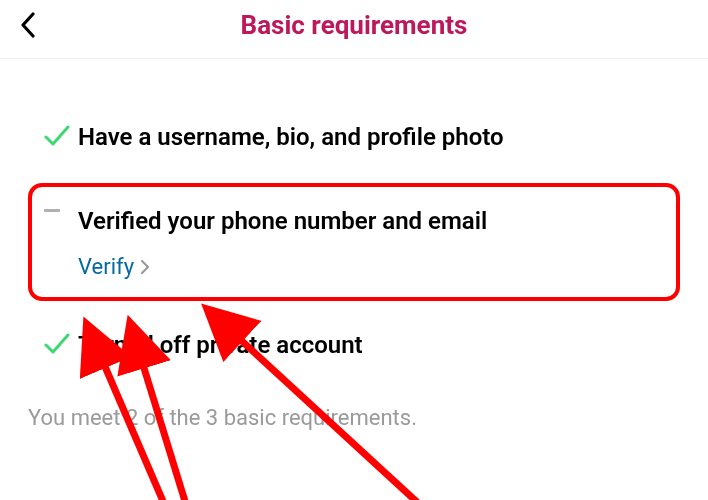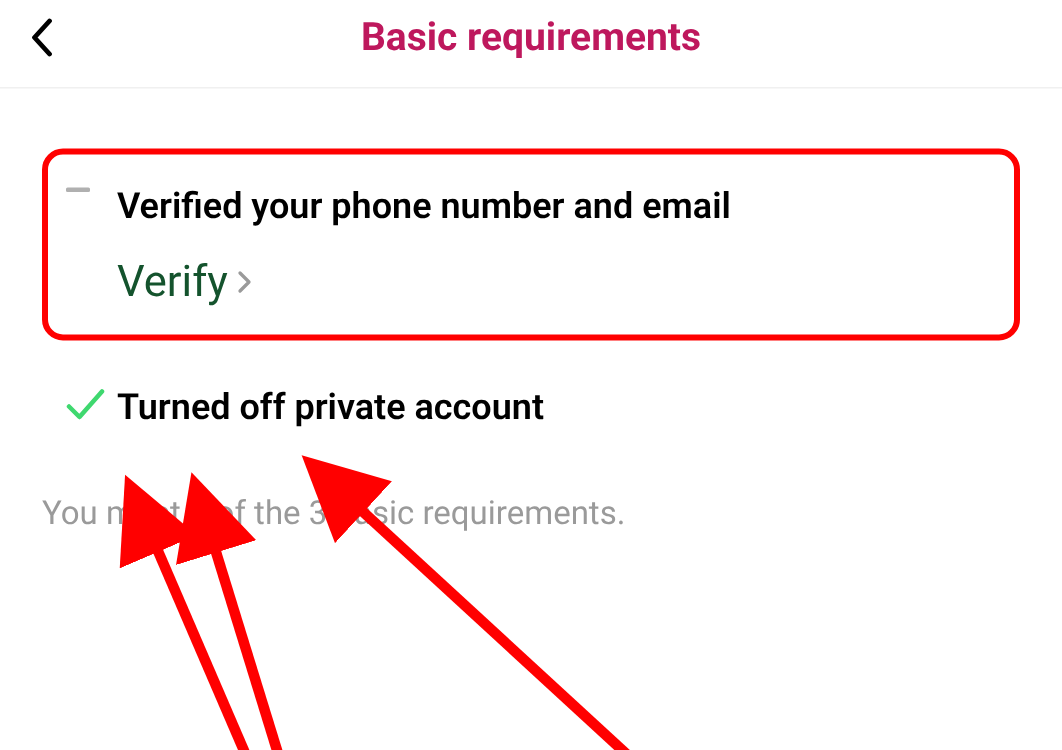--- a/index.html
+++ b/index.html
@@ -69,22 +69,22 @@
       color: #000;
       line-height: 1.4;
     }
     .action-row {
       display: flex;
       align-items: center;
       margin-top: 16px;
       cursor: pointer;
     }
     .action-text {
-      font-size: 29px;
-      color: #14532d;
+      font-size: 22px;
+      color: #0369a1;
       margin-right: 6px;
     }
     .action-chevron svg { display: block; }
     .footer-text {
       padding: 14px 28px 0 28px;
       font-size: 22px;
       color: #9a9a9a;
     }
     .arrow-overlay {
       position: absolute;
@@ -102,20 +102,30 @@
   <div class="back-btn">
     <svg width="16" height="26" viewBox="0 0 16 26">
       <path d="M13 2 L3 13 L13 24" stroke="#000" stroke-width="3.2" fill="none" stroke-linecap="round" stroke-linejoin="round"></path>
     </svg>
   </div>
   <div class="title">Basic requirements</div>
 </div>
 
 <div class="content">
 
+  <div class="item">
+    <div class="status">
+      <svg width="26" height="22" viewBox="0 0 26 22">
+        <path d="M2 12 L9 19 L24 2" stroke="#3fd86f" stroke-width="3" fill="none" stroke-linecap="round" stroke-linejoin="round"></path>
+      </svg>
+    </div>
+    <div class="item-body">
+      <div class="item-label">Have a username, bio, and profile photo</div>
+    </div>
+  </div>
 
   <div class="item highlight">
     <div class="status">
       <div class="dash"></div>
     </div>
     <div class="item-body">
       <div class="item-label">Verified your phone number and email</div>
       <div class="action-row">
         <span class="action-text">Verify</span>
         <span class="action-chevron">

